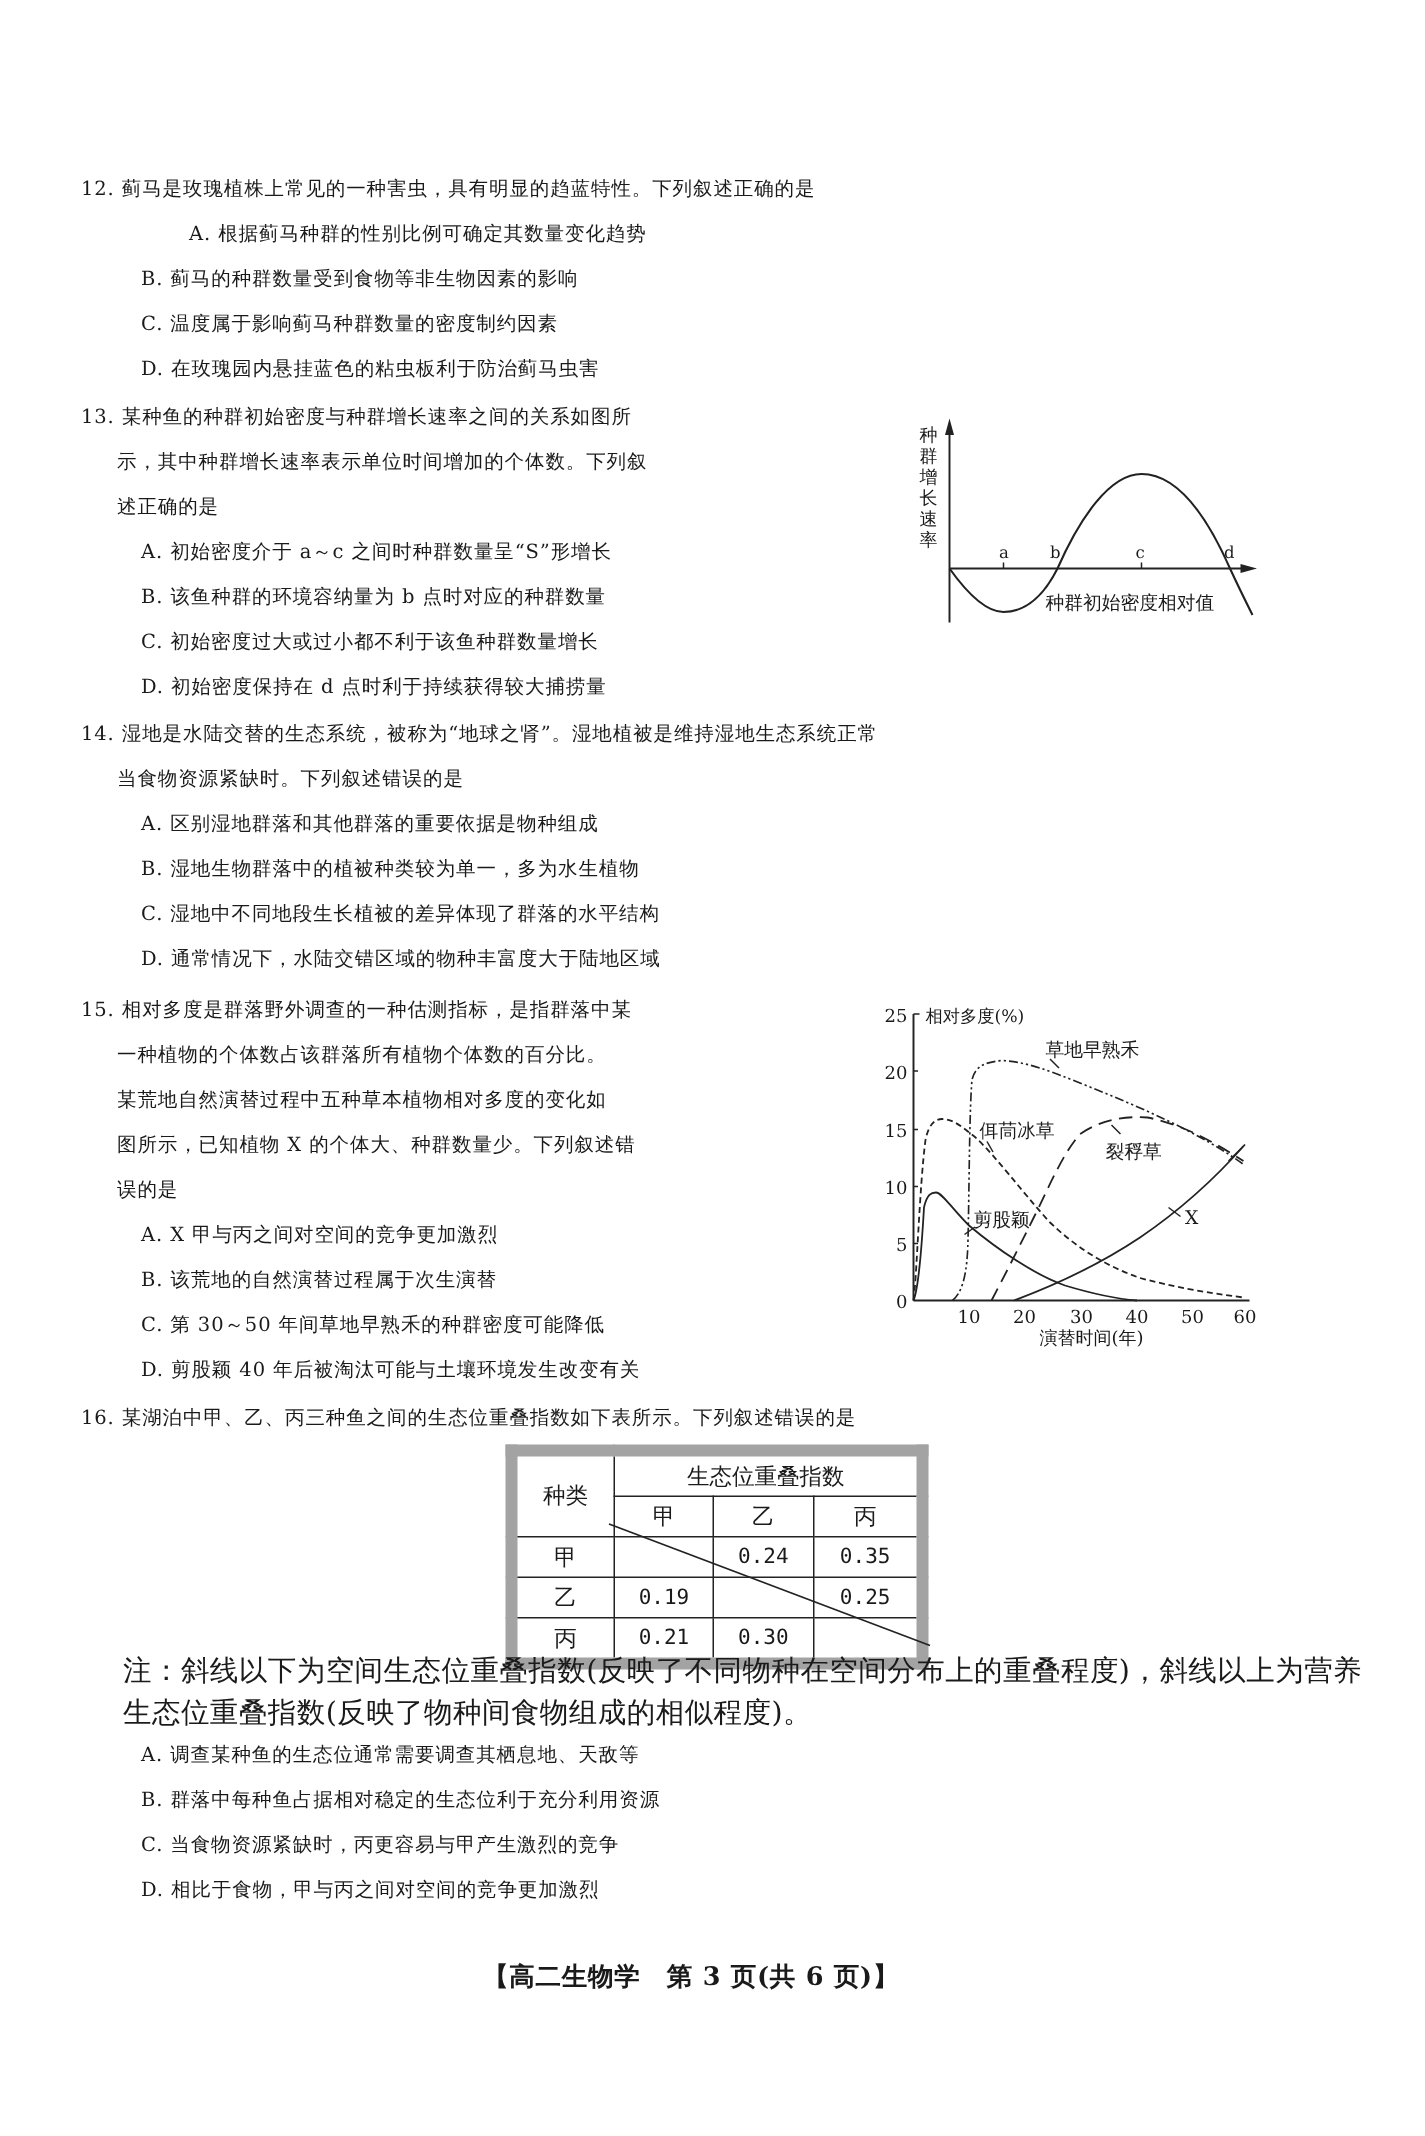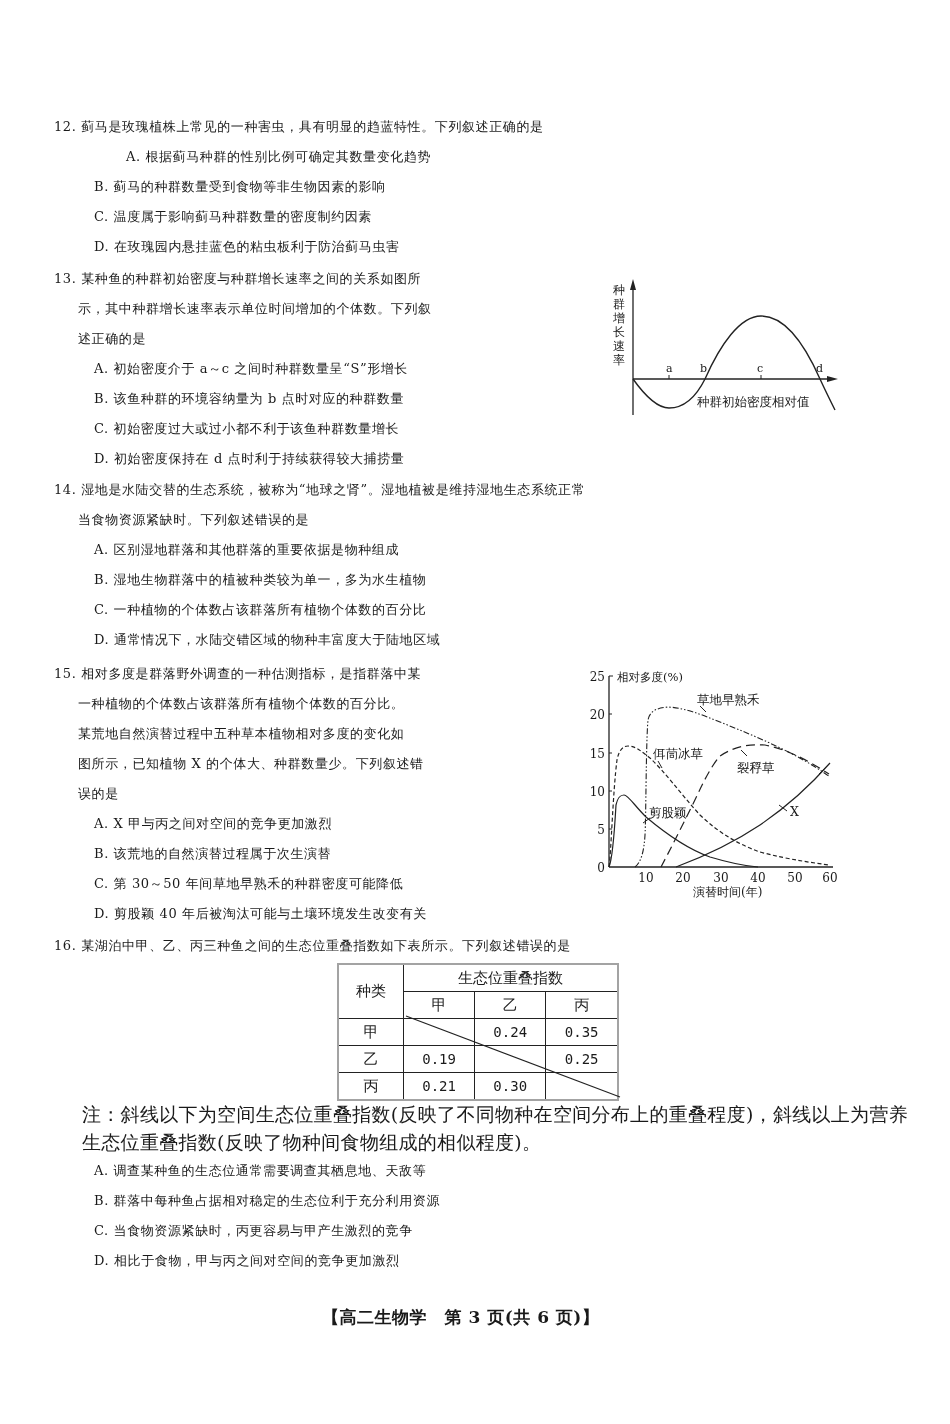--- a/index.html
+++ b/index.html
@@ -8,21 +8,21 @@
   .line { position:absolute; font-size:13px; line-height:22px; white-space:nowrap; letter-spacing:0.6px; }
   .q { left:54px; }
   .qc { left:78px; }
   .opt { left:94px; }
   .note { position:absolute; left:82px; font-size:19px; line-height:20px; white-space:nowrap; letter-spacing:0.3px; }
   .footer { position:absolute; left:322px; top:1306px; font-size:17px; font-weight:bold; white-space:nowrap; letter-spacing:0.5px; }
   svg text { font-family:"DejaVu Serif","Liberation Serif",serif; fill:#1a1a1a; }
   table.niche { position:absolute; left:337px; top:963px; border-collapse:collapse; width:282px; height:133px;
                 font-size:15px; }
   table.niche td { border:1.5px solid #222; text-align:center; padding:0; height:26px; }
-  table.niche { border:2px solid #a3a3a3; }
+  table.niche { border:8px solid #a3a3a3; }
   .mono { font-family:"DejaVu Sans Mono","Liberation Mono",monospace; font-size:14px; }
 </style>
 </head>
 <body>
 
 <div class="line q" style="top:116px;">12. 蓟马是玫瑰植株上常见的一种害虫，具有明显的趋蓝特性。下列叙述正确的是</div>
 <div class="line opt" style="top:146px;margin-left:32px;">A. 根据蓟马种群的性别比例可确定其数量变化趋势</div>
 <div class="line opt" style="top:176px;">B. 蓟马的种群数量受到食物等非生物因素的影响</div>
 <div class="line opt" style="top:206px;">C. 温度属于影响蓟马种群数量的密度制约因素</div>
 <div class="line opt" style="top:236px;">D. 在玫瑰园内悬挂蓝色的粘虫板利于防治蓟马虫害</div>
@@ -60,21 +60,21 @@
   <text x="816" y="372" font-size="11">d</text>
 
   <path d="M633,379 C648,400 660,408 669,408 C685,408 697,395 705,379 C720,345 740,316 761,316 C785,316 805,345 820,379 C826,392 831,402 835,410" fill="none" stroke="#222" stroke-width="1.4"></path>
   <text x="697" y="406" font-size="12.5">种群初始密度相对值</text>
 </svg>
 
 <div class="line q" style="top:479px;">14. 湿地是水陆交替的生态系统，被称为“地球之肾”。湿地植被是维持湿地生态系统正常</div>
 <div class="line qc" style="top:509px;">当食物资源紧缺时。下列叙述错误的是</div>
 <div class="line opt" style="top:539px;">A. 区别湿地群落和其他群落的重要依据是物种组成</div>
 <div class="line opt" style="top:569px;text-align:right;">B. 湿地生物群落中的植被种类较为单一，多为水生植物</div>
-<div class="line opt" style="top:599px;">C. 一种植物的个体数占该群落所有植物个体数的百分比</div>
+<div class="line opt" style="top:599px;">C. 湿地中不同地段生长植被的差异体现了群落的水平结构</div>
 <div class="line opt" style="top:629px;">D. 通常情况下，水陆交错区域的物种丰富度大于陆地区域</div>
 
 <div class="line q" style="top:663px;">15. 相对多度是群落野外调查的一种估测指标，是指群落中某</div>
 <div class="line qc" style="top:693px;">一种植物的个体数占该群落所有植物个体数的百分比。</div>
 <div class="line qc" style="top:723px;">某荒地自然演替过程中五种草本植物相对多度的变化如</div>
 <div class="line qc" style="top:753px;">图所示，已知植物 X 的个体大、种群数量少。下列叙述错</div>
 <div class="line qc" style="top:783px;">误的是</div>
 <div class="line opt" style="top:813px;">A. X 甲与丙之间对空间的竞争更加激烈</div>
 <div class="line opt" style="top:843px;">B. 该荒地的自然演替过程属于次生演替</div>
 <div class="line opt" style="top:873px;">C. 第 30～50 年间草地早熟禾的种群密度可能降低</div>

